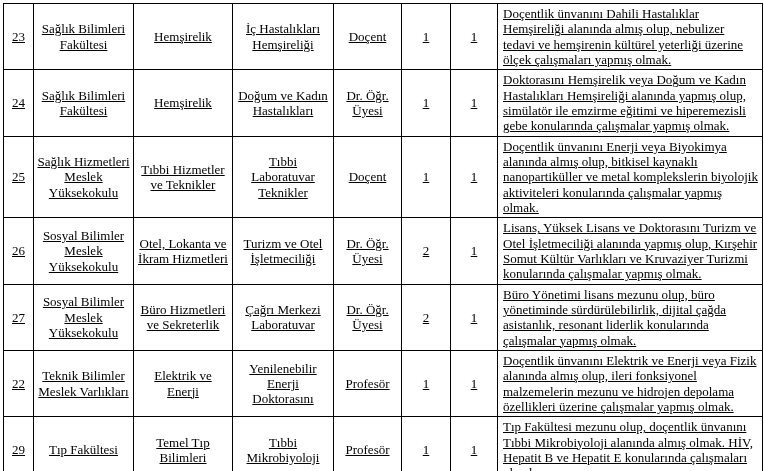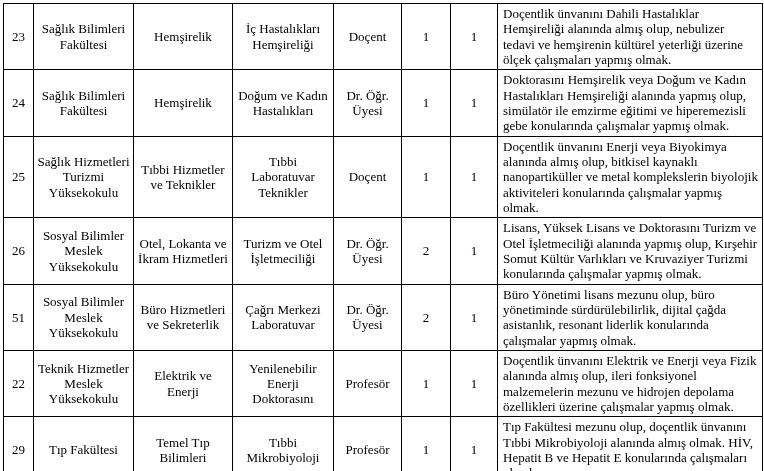--- a/index.html
+++ b/index.html
@@ -21,20 +21,21 @@
     width: 759px;
   }
   table.postings tr {
     height: 66px;
   }
   table.postings td {
     border: 1px solid #000000;
     font-size: 13px;
     line-height: 1.18;
     overflow: hidden;
+    text-decoration: underline;
   }
   td.center {
     text-align: center;
     vertical-align: middle;
     padding: 1px 3px;
   }
   td.desc {
     text-align: left;
     vertical-align: middle;
     padding: 2px 4px 2px 5px;
@@ -73,54 +74,54 @@
     <td class="center">Hemşirelik</td>
     <td class="center">Doğum ve Kadın Hastalıkları</td>
     <td class="center">Dr. Öğr. Üyesi</td>
     <td class="center">1</td>
     <td class="center">1</td>
     <td class="desc">Doktorasını Hemşirelik veya Doğum ve Kadın Hastalıkları Hemşireliği alanında yapmış olup, simülatör ile emzirme eğitimi ve hiperemezisli gebe konularında çalışmalar yapmış olmak.</td>
   </tr>
 
   <tr>
     <td class="center">25</td>
-    <td class="center">Sağlık Hizmetleri Turizmi Yüksekokulu</td>
+    <td class="center">Sağlık Hizmetleri Meslek Yüksekokulu</td>
     <td class="center">Tıbbi Hizmetler ve Teknikler</td>
     <td class="center">Tıbbi Laboratuvar Teknikler</td>
     <td class="center">Doçent</td>
     <td class="center">1</td>
     <td class="center">1</td>
     <td class="desc">Doçentlik ünvanını Enerji veya Biyokimya alanında almış olup, bitkisel kaynaklı nanopartiküller ve metal komplekslerin biyolojik aktiviteleri konularında çalışmalar yapmış olmak.</td>
   </tr>
 
   <tr>
     <td class="center">26</td>
     <td class="center">Sosyal Bilimler Meslek Yüksekokulu</td>
     <td class="center">Otel, Lokanta ve İkram Hizmetleri</td>
     <td class="center">Turizm ve Otel İşletmeciliği</td>
     <td class="center">Dr. Öğr. Üyesi</td>
     <td class="center">2</td>
     <td class="center">1</td>
     <td class="desc">Lisans, Yüksek Lisans ve Doktorasını Turizm ve Otel İşletmeciliği alanında yapmış olup, Kırşehir Somut Kültür Varlıkları ve Kruvaziyer Turizmi konularında çalışmalar yapmış olmak.</td>
   </tr>
 
   <tr>
-    <td class="center">51</td>
+    <td class="center">27</td>
     <td class="center">Sosyal Bilimler Meslek Yüksekokulu</td>
     <td class="center">Büro Hizmetleri ve Sekreterlik</td>
     <td class="center">Çağrı Merkezi Laboratuvar</td>
     <td class="center">Dr. Öğr. Üyesi</td>
     <td class="center">2</td>
     <td class="center">1</td>
     <td class="desc">Büro Yönetimi lisans mezunu olup, büro yönetiminde sürdürülebilirlik, dijital çağda asistanlık, resonant liderlik konularında çalışmalar yapmış olmak.</td>
   </tr>
 
   <tr>
     <td class="center">22</td>
-    <td class="center">Teknik Hizmetler Meslek Yüksekokulu</td>
+    <td class="center">Teknik Bilimler Meslek Varlıkları</td>
     <td class="center">Elektrik ve Enerji</td>
     <td class="center">Yenilenebilir Enerji Doktorasını</td>
     <td class="center">Profesör</td>
     <td class="center">1</td>
     <td class="center">1</td>
     <td class="desc">Doçentlik ünvanını Elektrik ve Enerji veya Fizik alanında almış olup, ileri fonksiyonel malzemelerin mezunu ve hidrojen depolama özellikleri üzerine çalışmalar yapmış olmak.</td>
   </tr>
 
   <tr>
     <td class="center">29</td>

